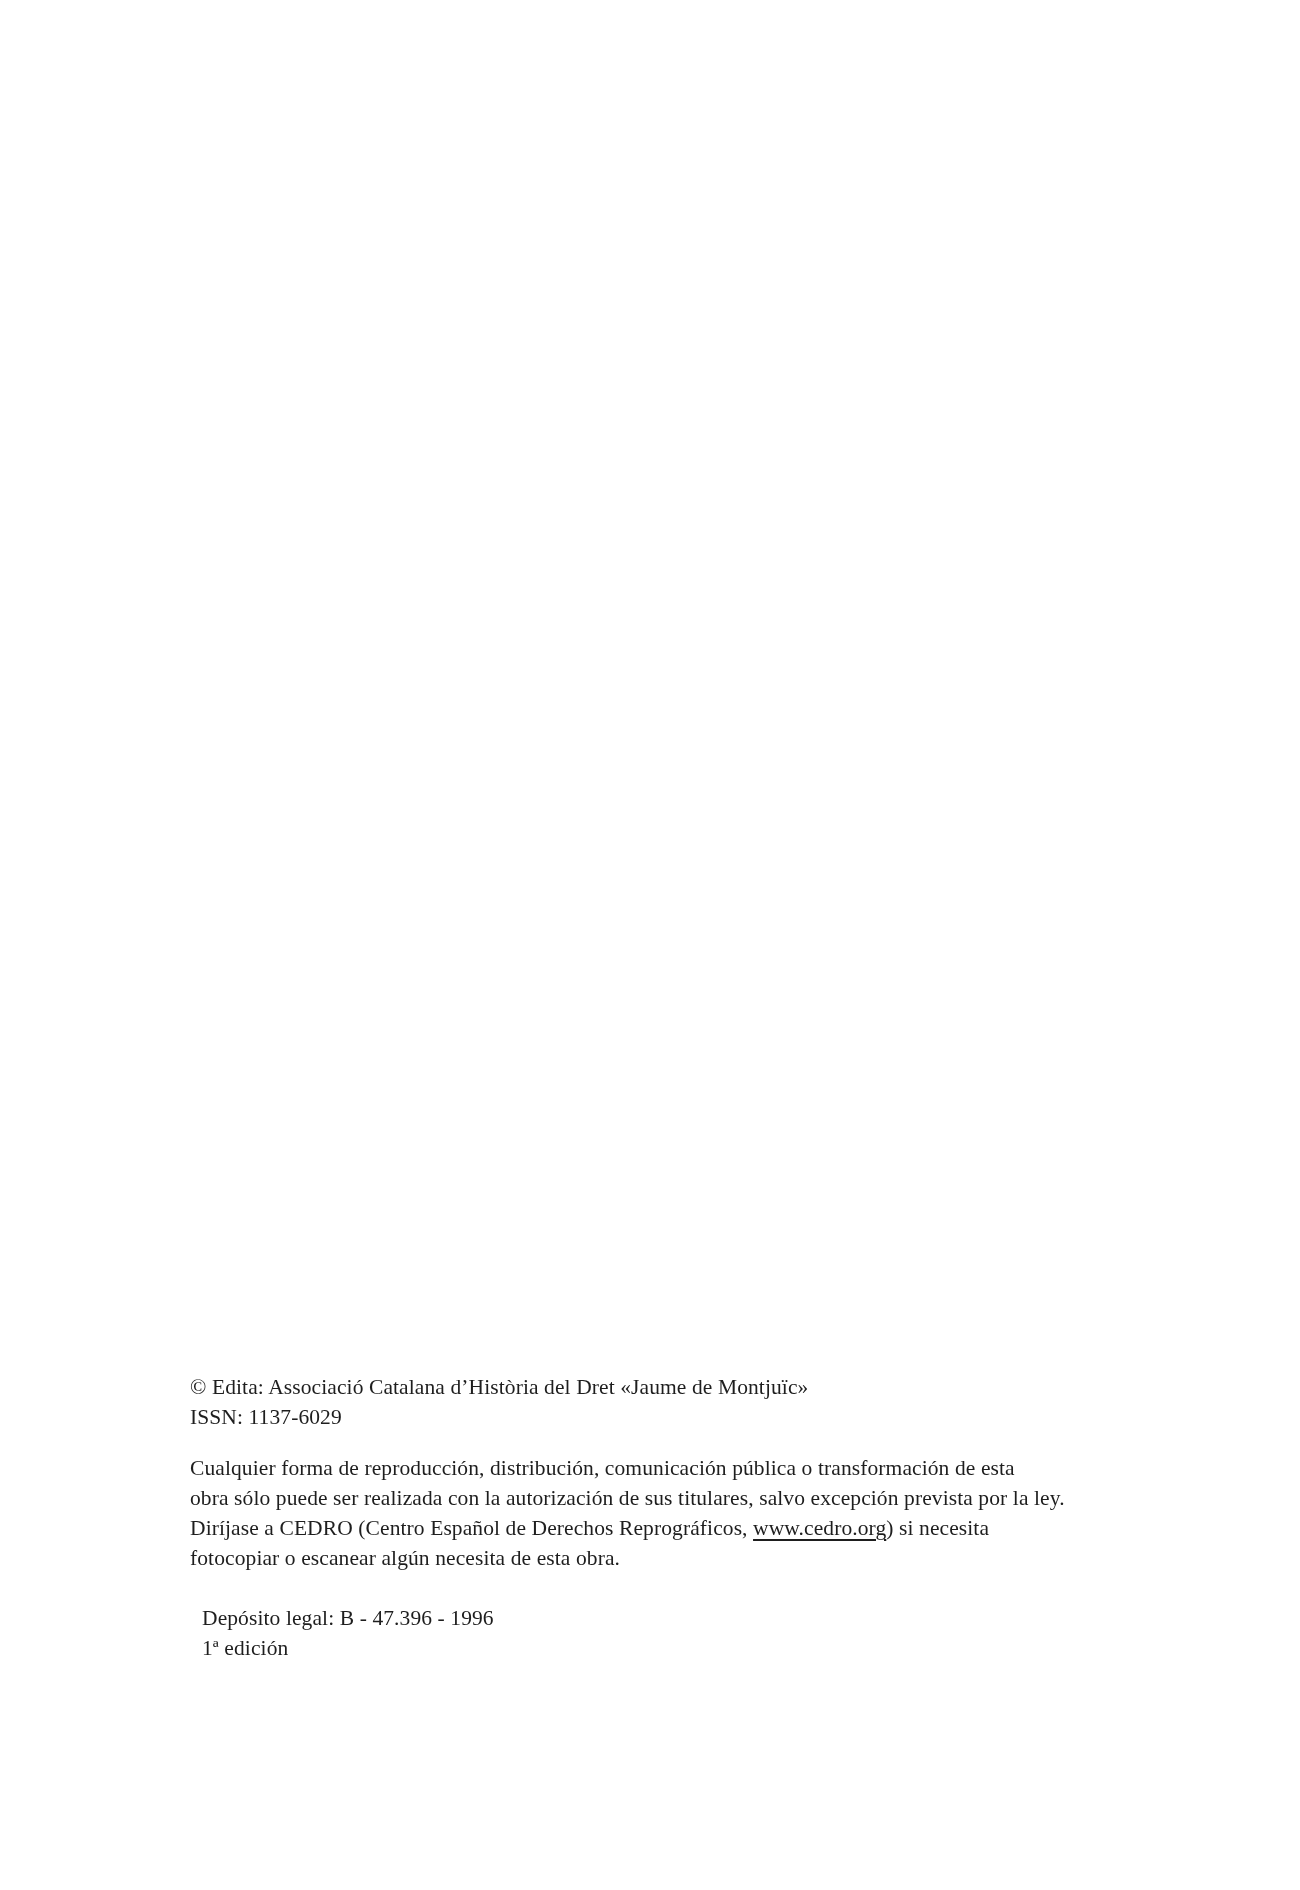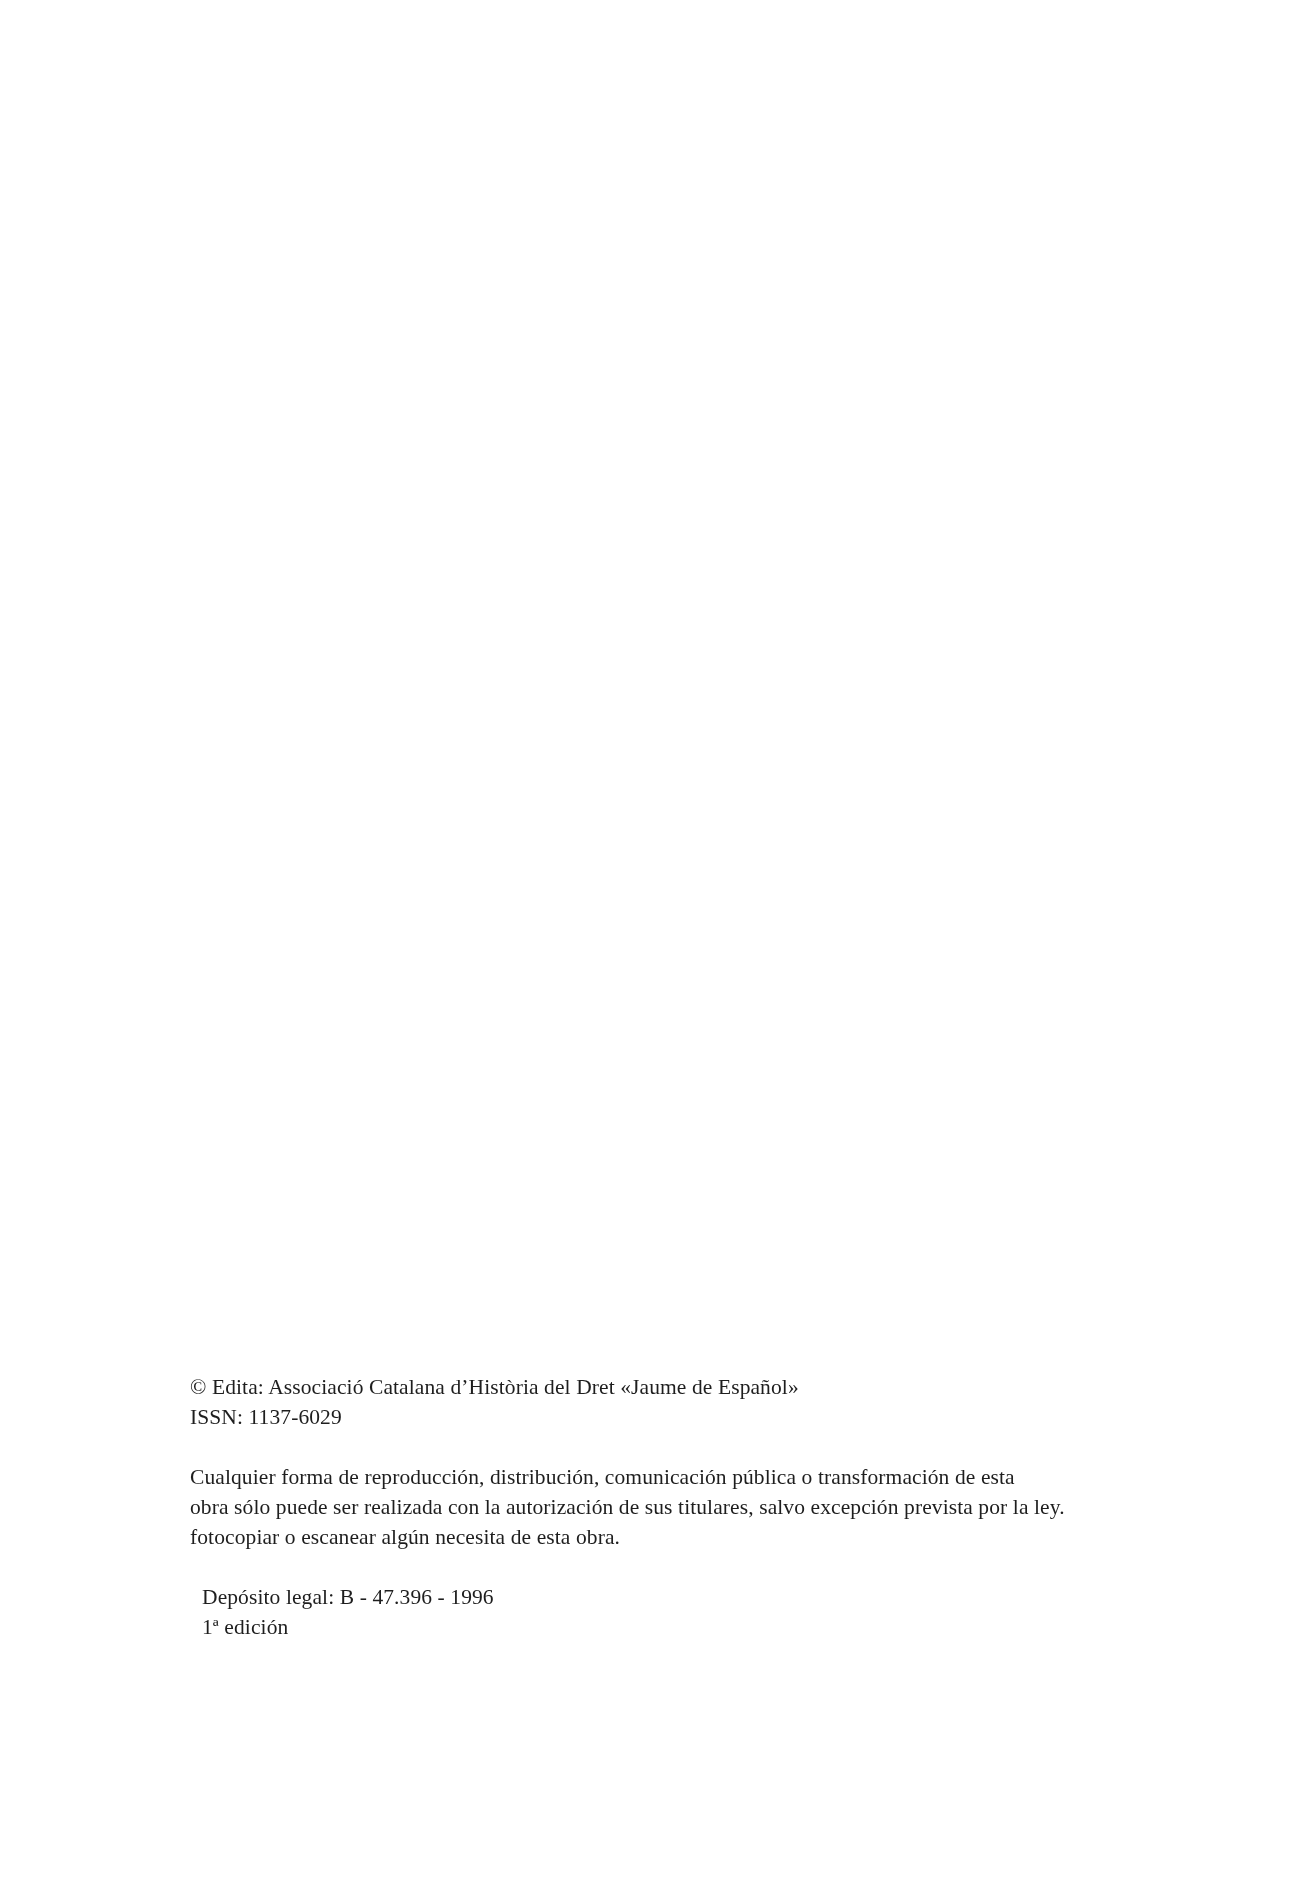--- a/index.html
+++ b/index.html
@@ -23,45 +23,46 @@
     color: #1e1e1e;
     font-size: 21.5px;
     line-height: 30px;
     letter-spacing: 0.1px;
     white-space: nowrap;
   }
   .line {
     height: 30px;
   }
   .para {
-    margin-top: 30px;
+    margin-top: 21px;
   }
   .block {
     margin-top: 30px;
     margin-left: 12px;
   }
   .url {
     text-decoration: underline;
     text-underline-offset: 4px;
     color: inherit;
   }
 </style>
 </head>
 <body>
 
 <div class="page">
   <div class="colophon">
 
-    <div class="line">© Edita: Associació Catalana d’Història del Dret «Jaume de Español»</div>
+    <div class="line">© Edita: Associació Catalana d’Història del Dret «Jaume de Montjuïc»</div>
 
     <div class="line">ISSN: 1137-6029</div>
 
     <div class="para">
       <div class="line">Cualquier forma de reproducción, distribución, comunicación pública o transformación de esta</div>
       <div class="line">obra sólo puede ser realizada con la autorización de sus titulares, salvo excepción prevista por la ley.</div>
+      <div class="line"><span>Diríjase a CEDRO (Centro Español de Derechos Reprográficos, </span><span class="url">www.cedro.org</span><span>) si necesita</span></div>
       <div class="line">fotocopiar o escanear algún necesita de esta obra.</div>
     </div>
 
     <div class="block">
       <div class="line">Depósito legal: B - 47.396 - 1996</div>
       <div class="line">1ª edición</div>
     </div>
 
   </div>
 </div>

